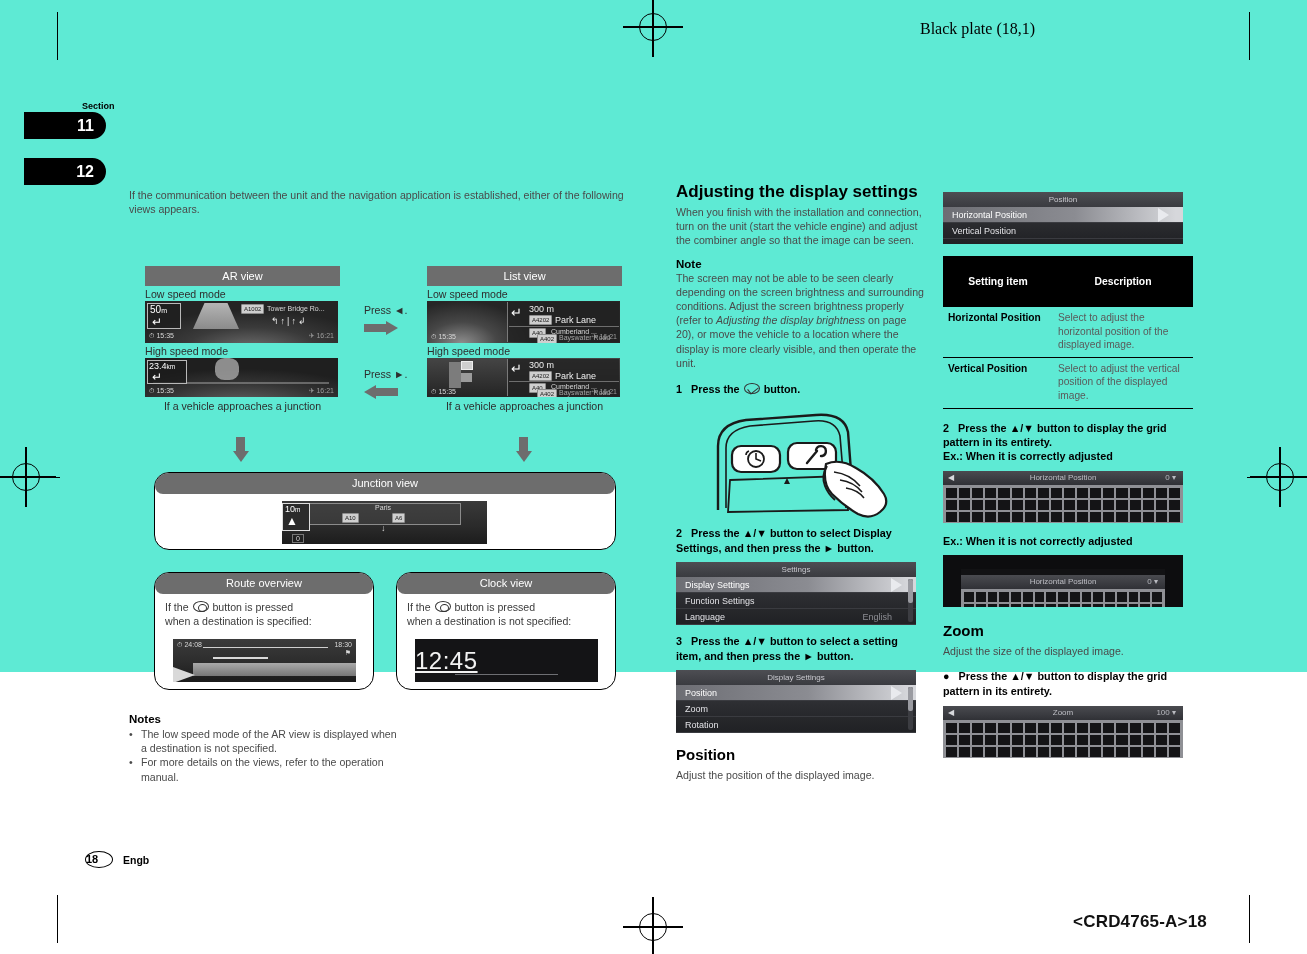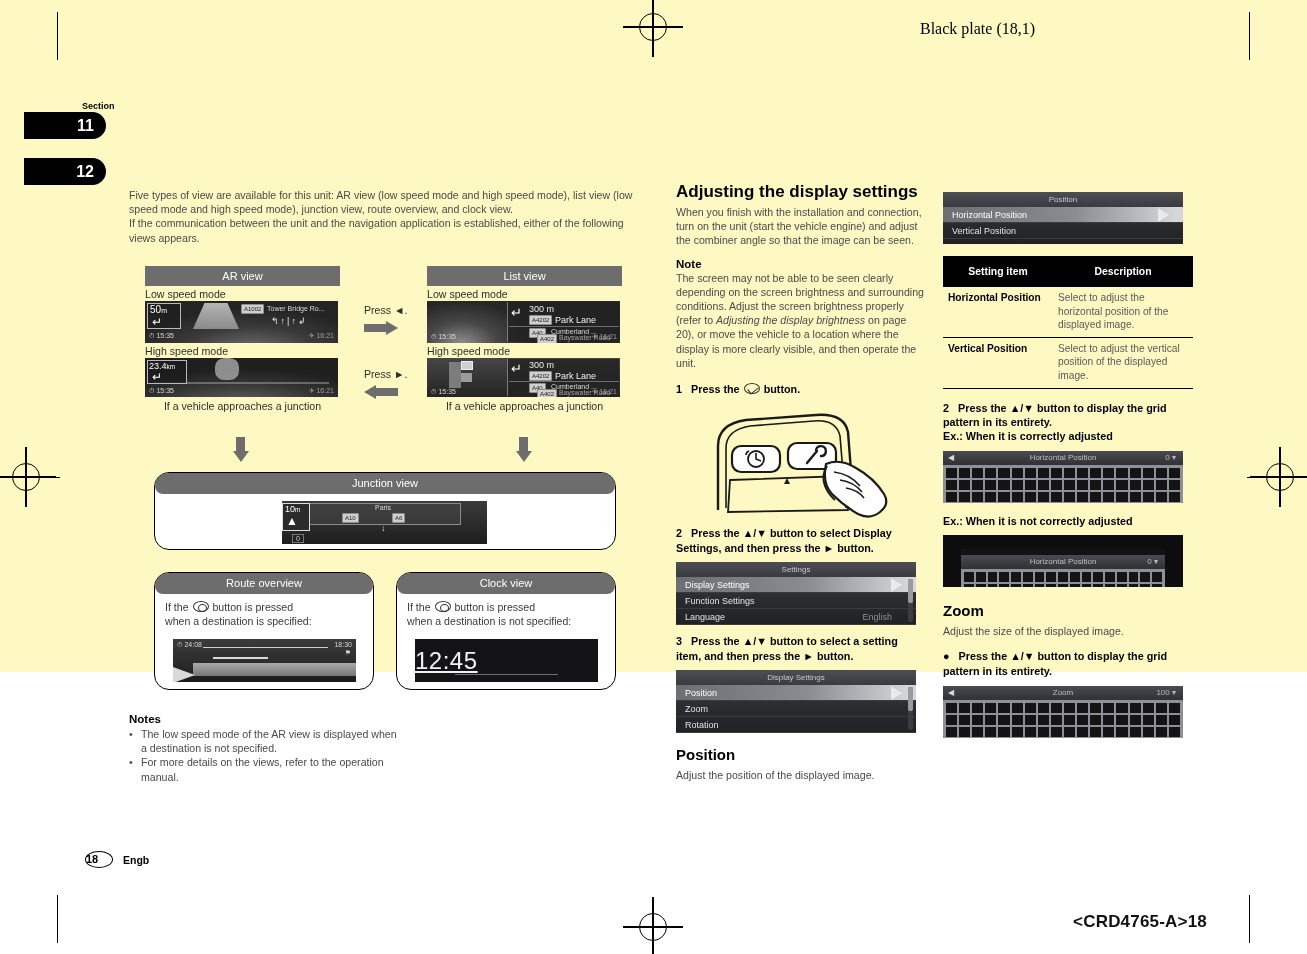--- a/index.html
+++ b/index.html
@@ -2,21 +2,21 @@
 <html><head>
 <meta charset="utf-8">
 <style>
   * { box-sizing: border-box; margin: 0; padding: 0; }
   html, body {
     width: 1307px; height: 954px;
     background: #ffffff;
     font-family: "Liberation Sans", sans-serif;
     overflow: hidden;
   }
-  .page { position: relative; width: 1307px; height: 672px; background:#fef9c3; }
+  .page { position: relative; width: 1307px; height: 672px; background:#5eead4; }
 
   
   .crop { position: absolute; background: #000; }
   .reg-circle {
     position: absolute; width: 28px; height: 28px;
     border: 1.4px solid #000; border-radius: 50%;
   }
   .reg-cross-h { position:absolute; background:#000; height:1.4px; }
   .reg-cross-v { position:absolute; background:#000; width:1.4px; }
 
@@ -145,21 +145,21 @@
 
   
   .notes-head { font-size: 11.5px; font-weight:bold; color:#000; margin-bottom:2px; }
   .note-item { display:flex; font-size:10.6px; line-height:14.2px; color:#4a4a4a; }
   .note-item .bul { width:12px; flex:none; color:#4a4a4a; }
 
   
   table.settings { border-collapse: collapse; width: 100%; }
   table.settings th {
     background:#000; color:#fff; font-size:10.4px; font-weight:bold;
-    padding:10px 4px;
+    padding:20px 4px;
   }
   table.settings td {
     font-size:10.2px; line-height:13.6px; padding:4px 5px 5px 5px;
     vertical-align: top; border-bottom: 1.4px solid #000;
   }
   table.settings td.item { font-weight:bold; color:#000; width:44%; }
   table.settings td.desc { color:#5a5a5a; }
 
   
   .menu-scr {
@@ -259,21 +259,20 @@
 
   <div class="black-plate">Black plate (18,1)</div>
   <div class="crd-code">&lt;CRD4765-A&gt;18</div>
 
   <div class="section-label">Section</div>
   <div class="sect-tab t1">11</div>
   <div class="sect-tab t2">12</div>
 
 
   <div class="intro">
-    <div class="body-txt">Five types of view are available for this unit: AR view (low speed mode and high speed mode), list view (low speed mode and high speed mode), junction view, route overview, and clock view.</div>
     <div class="body-txt">If the communication between the unit and the navigation application is established, either of the following views appears.</div>
   </div>
 
   <div class="col" style="left:145px;top:266px;width:195px;">
     <div class="vbox-title">AR view</div>
     <div class="mode-label">Low speed mode</div>
     <div class="screen" style="width:193px;height:42px;">
       <div style="position:absolute;left:0;top:0;width:193px;height:42px;background:
            radial-gradient(ellipse 120px 40px at 55% 115%, #6f6f6f 0%, #3a3a3a 55%, #242424 100%);"></div>
       <div style="position:absolute;left:48px;top:2px;width:46px;height:26px;background:linear-gradient(180deg,#cfcfcf,#9a9a9a);

